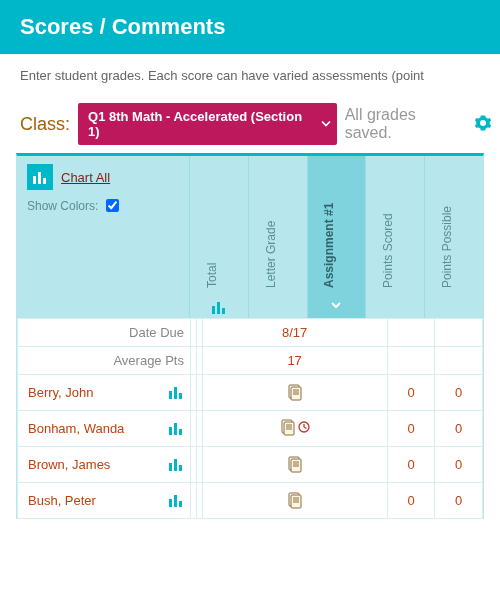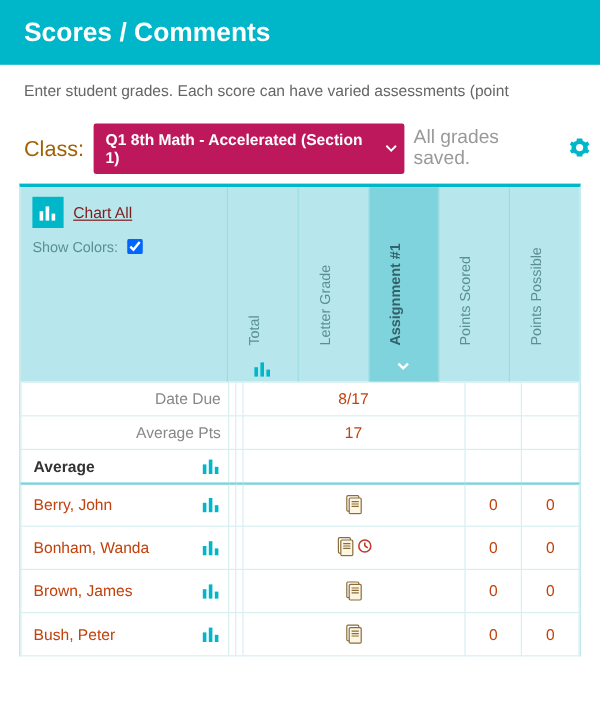--- a/index.html
+++ b/index.html
@@ -272,39 +272,20 @@
           <td></td>
         </tr>
         <tr class="meta">
           <td class="name-cell"><span>Average Pts</span></td>
           <td></td>
           <td></td>
           <td>17</td>
           <td></td>
           <td></td>
         </tr>
-        <tr class="avg">
-          <td class="name-cell">
-            <div class="name-inner">
-              <span>Average</span>
-              <span class="mini-chart">
-                <svg class="bars-svg" width="16" height="13" viewBox="0 0 16 13">
-                  <rect x="1" y="5" width="3" height="8" fill="#00b6c9"></rect>
-                  <rect x="6" y="1" width="3" height="12" fill="#00b6c9"></rect>
-                  <rect x="11" y="7" width="3" height="6" fill="#00b6c9"></rect>
-                </svg>
-              </span>
-            </div>
-          </td>
-          <td></td>
-          <td></td>
-          <td></td>
-          <td></td>
-          <td></td>
-        </tr>
         <tr class="student">
           <td class="name-cell">
             <div class="name-inner">
               <span>Berry, John</span>
               <span class="mini-chart">
                 <svg class="bars-svg" width="16" height="13" viewBox="0 0 16 13">
                   <rect x="1" y="5" width="3" height="8" fill="#00b6c9"></rect>
                   <rect x="6" y="1" width="3" height="12" fill="#00b6c9"></rect>
                   <rect x="11" y="7" width="3" height="6" fill="#00b6c9"></rect>
                 </svg>

